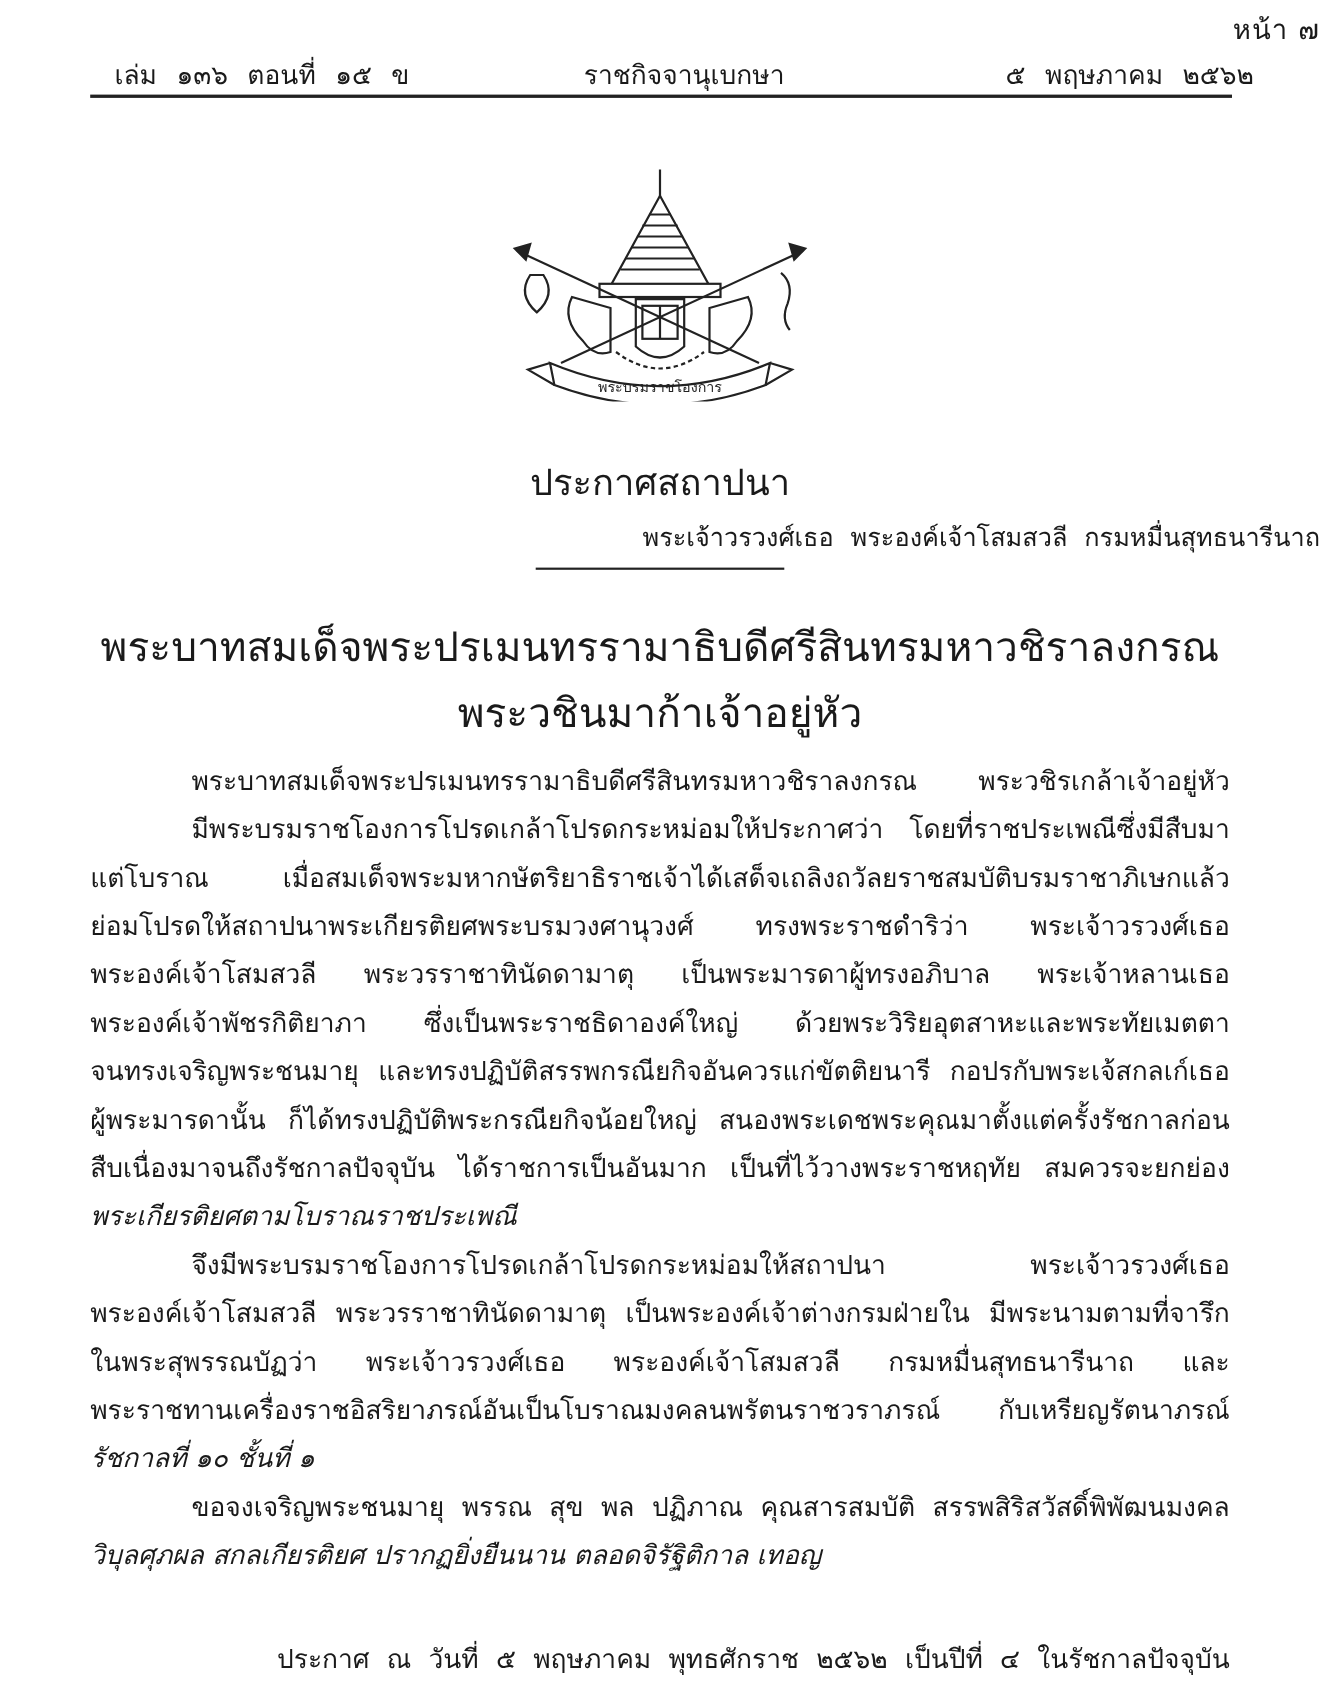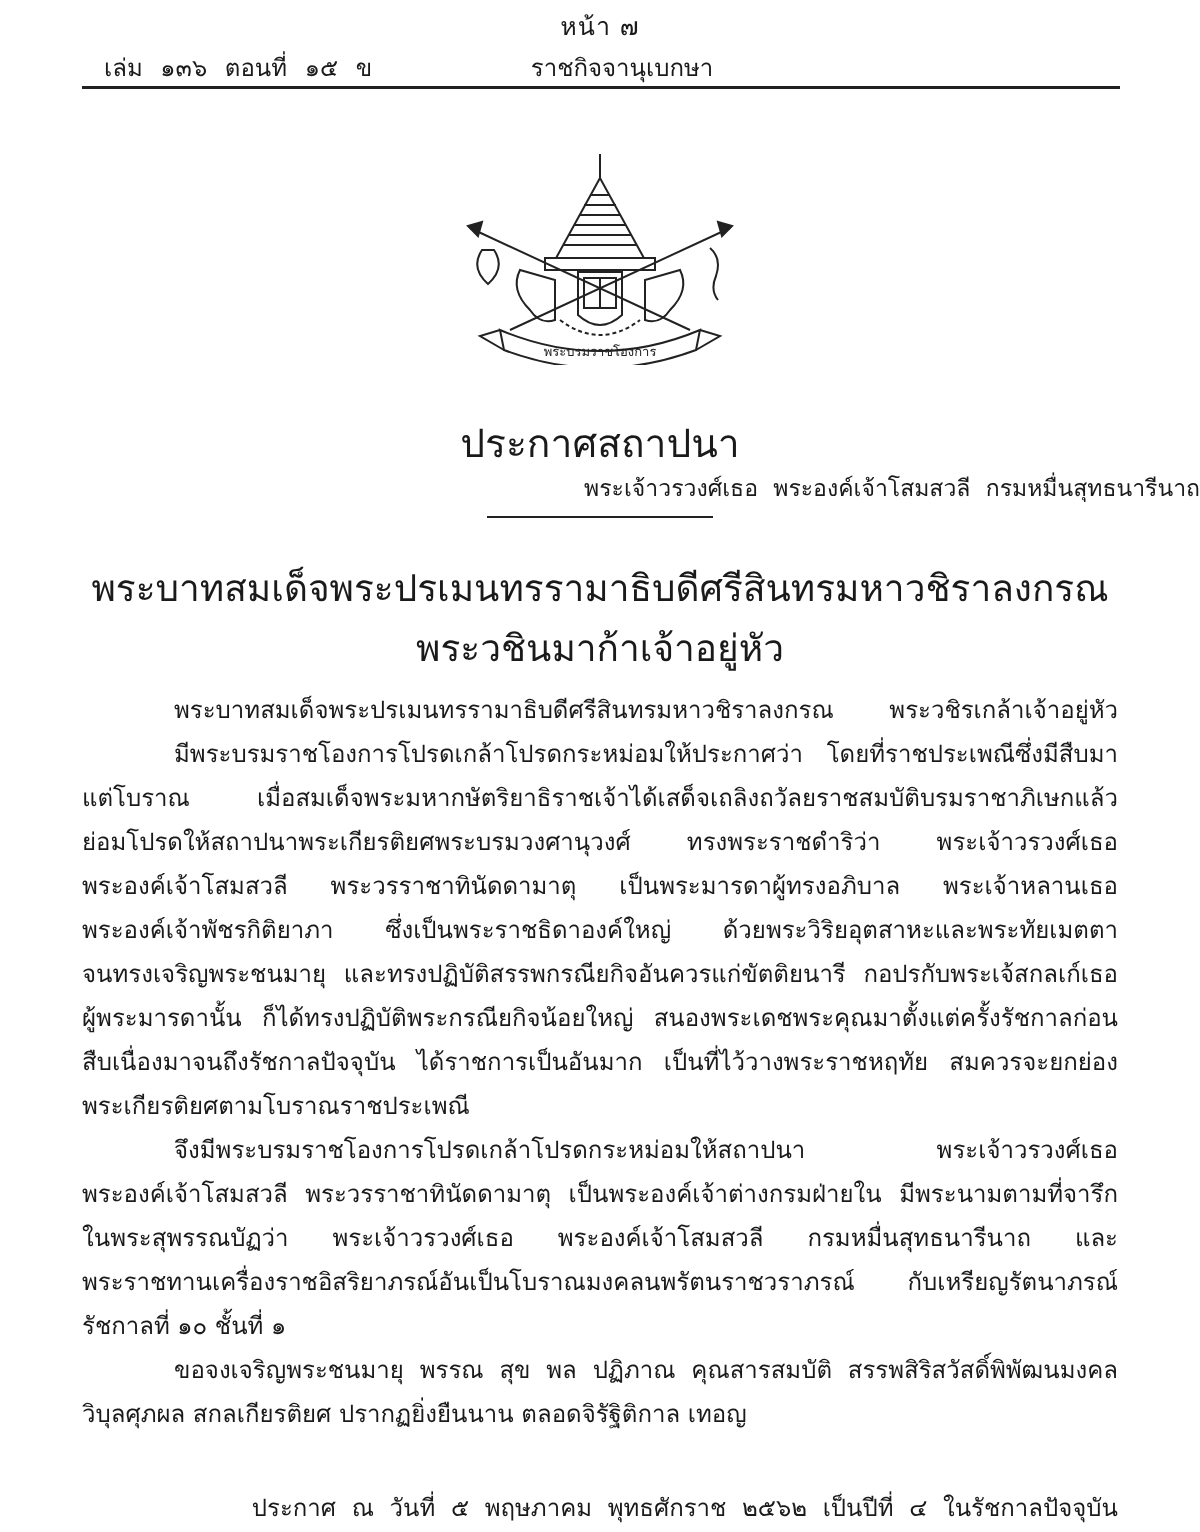--- a/index.html
+++ b/index.html
@@ -2,40 +2,40 @@
 <html><head>
 <meta charset="utf-8">
 <style>
   html, body { margin: 0; padding: 0; background: #ffffff; }
   body {
     width: 1200px; height: 1532px; position: relative; overflow: hidden;
     font-family: "DejaVu Sans", "Liberation Sans", sans-serif;
     color: #1a1a1a;
   }
   .page-num {
-    position: absolute; top: 6px; left: 0; width: 1200px; text-align: center;
+    position: absolute; top: 6px; left: 0; width: 1200px; text-align: right;
     font-size: 25px; letter-spacing: 1px;
   }
   .header-row {
     position: absolute; top: 48px; left: 82px; width: 1036px; height: 36px;
     font-size: 24px;
     margin-left: 22px;
   }
   .header-left { position: absolute; left: 0; top: 0; word-spacing: 10px; }
   .header-center { position: absolute; left: 0; width: 1036px; text-align: center; top: 0; }
   .header-right { position: absolute; right: 0; top: 0; word-spacing: 10px; }
   .header-rule {
     position: absolute; top: 86px; left: 82px; width: 1038px; height: 3px; background: #222;
   }
   .emblem {
     position: absolute; left: 460px; top: 150px; width: 280px; height: 215px;
   }
   .title {
     position: absolute; top: 412px; left: 0; width: 1200px; text-align: center;
-    font-size: 39px;
+    font-size: 33px;
   }
   .subtitle {
     position: absolute; top: 470px; left: 0; width: 1200px; text-align: right;
     font-size: 23px; word-spacing: 8px;
   }
   .short-rule {
     position: absolute; top: 516px; left: 487px; width: 226px; height: 2px; background: #222;
   }
   .king-name {
     position: absolute; left: 0; width: 1200px; text-align: center; font-size: 37px;
@@ -43,33 +43,34 @@
   .king-1 { top: 558px; }
   .king-2 { top: 618px; }
   .body-text {
     position: absolute; left: 82px; width: 1036px; font-size: 24px;
   }
   .line {
     position: absolute; left: 0; width: 1036px; white-space: nowrap;
     text-align: justify; text-align-last: justify; height: 44px;
   }
   .line.indent { left: 92px; width: 944px; }
-  .line.noj { text-align-last: left; }
+  .line.noj { text-align-last: left; font-style: italic; }
   .sign-line {
     position: absolute; top: 1488px; right: 82px; font-size: 24px; white-space: nowrap; word-spacing: 8px;
   }
 </style>
 </head>
 <body>
 
 <div class="page-num">หน้า ๗</div>
 
 <div class="header-row">
   <span class="header-left">เล่ม ๑๓๖ ตอนที่ ๑๕ ข</span>
   <span class="header-center">ราชกิจจานุเบกษา</span>
+  <span class="header-right">๕ พฤษภาคม ๒๕๖๒</span>
 </div>
 <div class="header-rule"></div>
 
 <div class="emblem">
   <svg width="280" height="215" viewBox="0 0 280 215" fill="none" stroke="#222" stroke-width="2">
 
     <line x1="140" y1="4" x2="140" y2="30"></line>
 
     <polygon points="140,28 95,110 185,110" fill="#fff"></polygon>
     <line x1="130" y1="45" x2="150" y2="45"></line>

